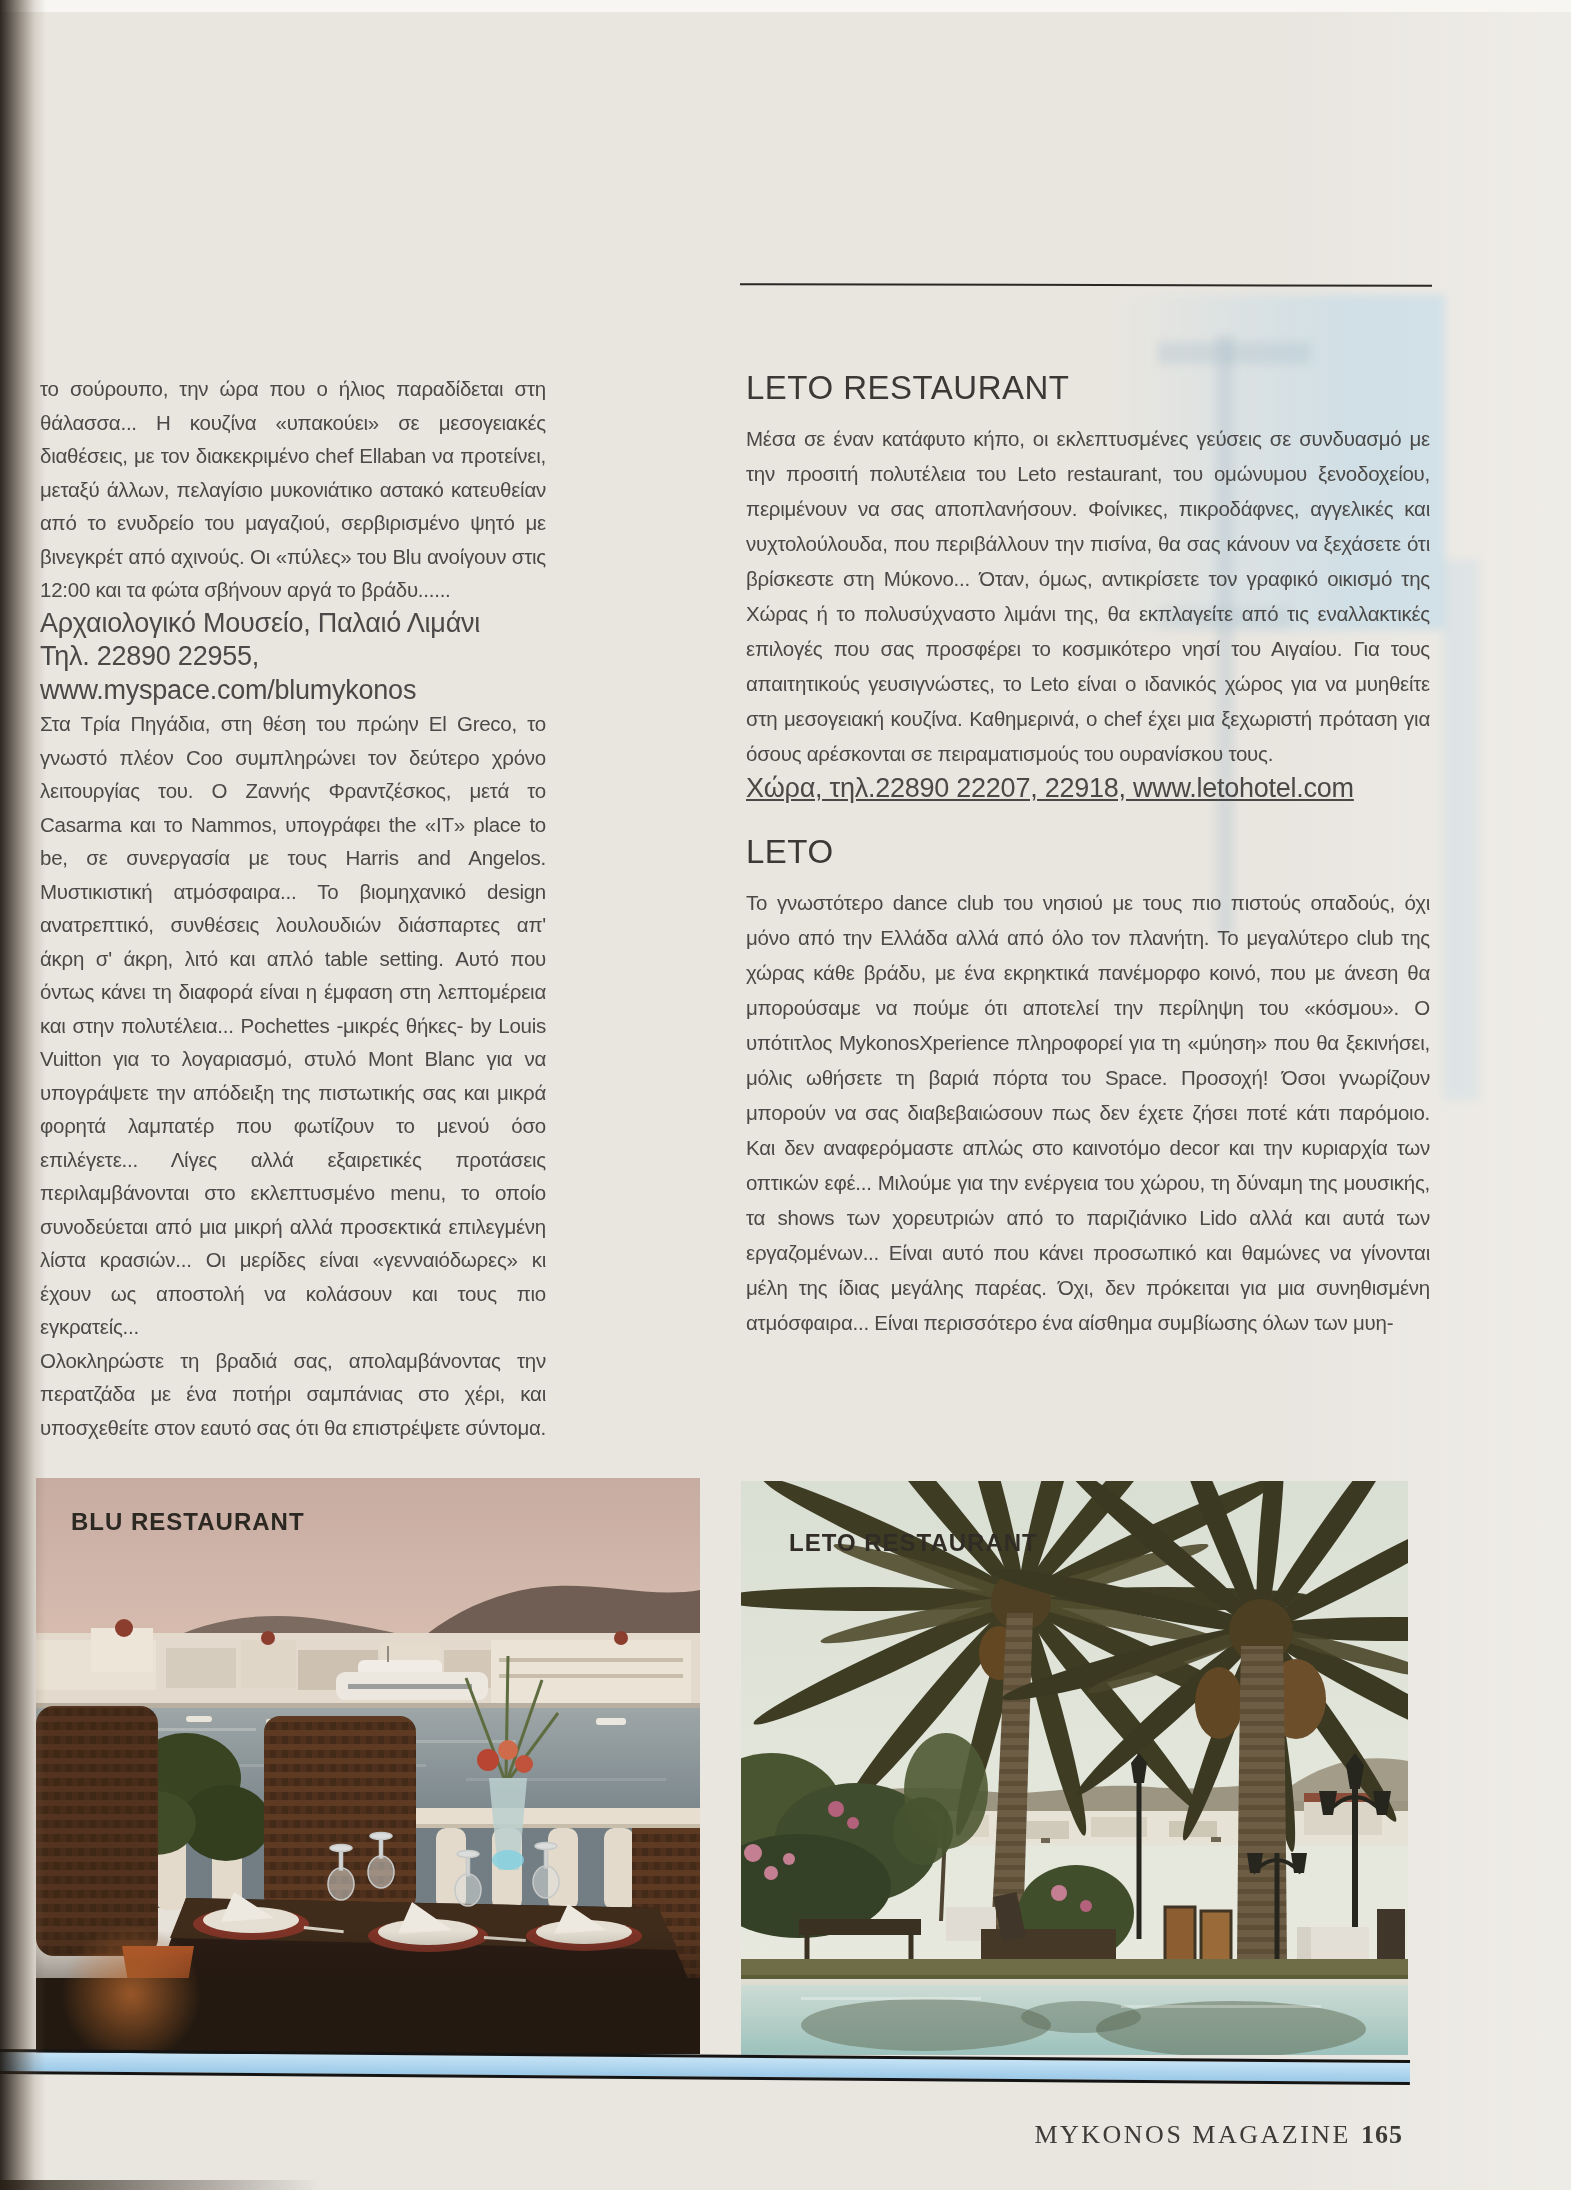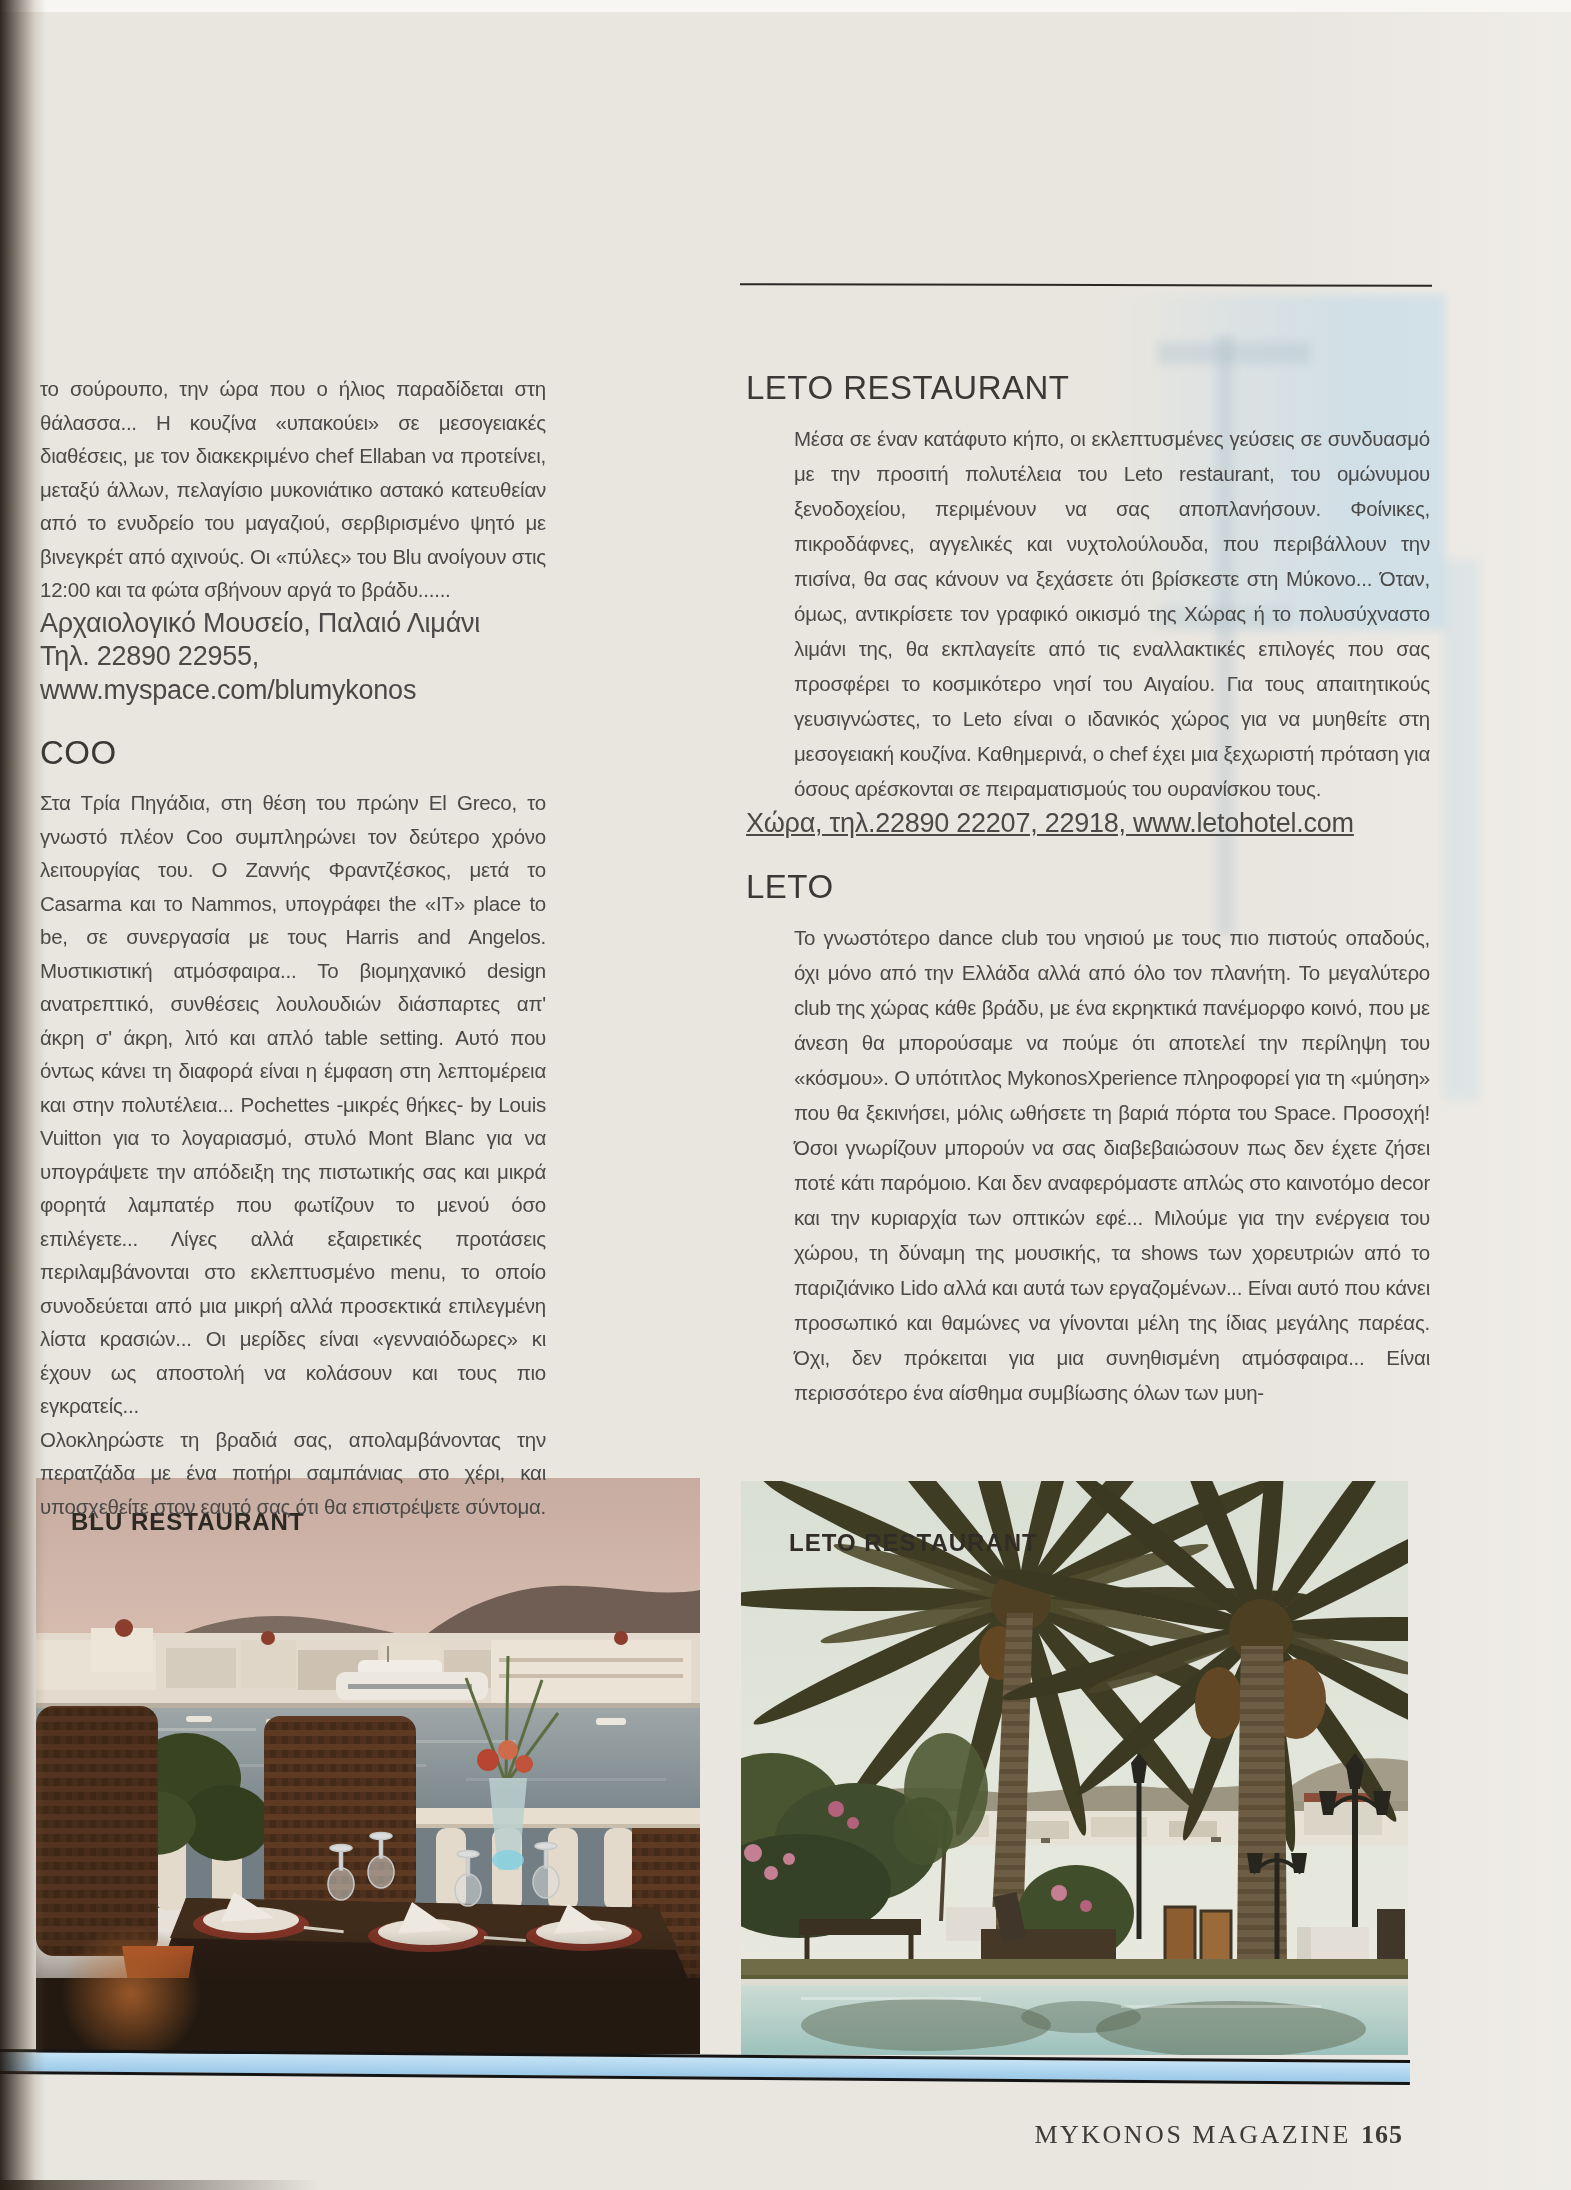--- a/index.html
+++ b/index.html
@@ -11,21 +11,21 @@
   .bottom-left-shadow{position:absolute;left:0;top:2180px;width:320px;height:10px;z-index:6;
     background:linear-gradient(90deg,rgba(40,32,22,.85),rgba(0,0,0,0));}
   .sheen{position:absolute;right:0;top:0;width:300px;height:2190px;background:linear-gradient(270deg,rgba(255,255,255,.25),rgba(255,255,255,0));z-index:1;}
 
   
   .col{position:absolute;color:#4b4947;z-index:3;}
   .col-left{left:40px;top:372px;width:506px;}
   .col-right{left:746px;top:368px;width:684px;}
   p.body-text{margin:0;font-size:20.5px;letter-spacing:-0.25px;text-align:justify;color:#4b4947;}
   .col-left p.body-text{line-height:33.5px;}
-  .col-right p.body-text{line-height:35px;margin-left:48px;}
+  .col-right p.body-text{line-height:35px;}
   .plain-line{font-size:27px;letter-spacing:-0.25px;color:#4b4947;}
   .col-left .plain-line{line-height:33.5px;}
   .col-right .plain-line{line-height:35px;text-decoration:underline;}
   h2.sec{font-weight:400;font-size:33px;letter-spacing:.5px;color:#3b3936;margin:26px 0 13px 0;line-height:40px;font-family:"Liberation Sans",sans-serif;}
   h2.sec.first{margin-top:0;}
 
   .hairline{position:absolute;left:740px;top:284px;width:692px;height:2px;background:#2a2824;transform:rotate(.12deg);z-index:3;}
 
   
   .bleed{position:absolute;pointer-events:none;z-index:2;filter:blur(4px);}
@@ -67,21 +67,20 @@
   <div class="bleed bleed-h2"></div>
   <div class="bleed bleed-right"></div>
 
   <div class="hairline"></div>
 
   <div class="col col-left">
     <p class="body-text">το σούρουπο, την ώρα που ο ήλιος παραδίδεται στη θάλασσα... Η κουζίνα «υπακούει» σε μεσογειακές διαθέσεις, με τον διακεκριμένο chef Ellaban να προτείνει, μεταξύ άλλων, πελαγίσιο μυκονιάτικο αστακό κατευθείαν από το ενυδρείο του μαγαζιού, σερβιρισμένο ψητό με βινεγκρέτ από αχινούς. Οι «πύλες» του Blu ανοίγουν στις 12:00 και τα φώτα σβήνουν αργά το βράδυ......</p>
     <div class="plain-line">Αρχαιολογικό Μουσείο, Παλαιό Λιμάνι</div>
     <div class="plain-line">Τηλ. 22890 22955, www.myspace.com/blumykonos</div>
 
-    <h2 class="sec">COO</h2>
     <p class="body-text">Στα Τρία Πηγάδια, στη θέση του πρώην El Greco, το γνωστό πλέον Coo συμπληρώνει τον δεύτερο χρόνο λειτουργίας του. Ο Ζαννής Φραντζέσκος, μετά το Casarma και το Nammos, υπογράφει the «IT» place to be, σε συνεργασία με τους Harris and Angelos. Μυστικιστική ατμόσφαιρα... Το βιομηχανικό design ανατρεπτικό, συνθέσεις λουλουδιών διάσπαρτες απ' άκρη σ' άκρη, λιτό και απλό table setting. Αυτό που όντως κάνει τη διαφορά είναι η έμφαση στη λεπτομέρεια και στην πολυτέλεια... Pochettes -μικρές θήκες- by Louis Vuitton για το λογαριασμό, στυλό Mont Blanc για να υπογράψετε την απόδειξη της πιστωτικής σας και μικρά φορητά λαμπατέρ που φωτίζουν το μενού όσο επιλέγετε... Λίγες αλλά εξαιρετικές προτάσεις περιλαμβάνονται στο εκλεπτυσμένο menu, το οποίο συνοδεύεται από μια μικρή αλλά προσεκτικά επιλεγμένη λίστα κρασιών... Οι μερίδες είναι «γενναιόδωρες» κι έχουν ως αποστολή να κολάσουν και τους πιο εγκρατείς...</p>
     <p class="body-text">Ολοκληρώστε τη βραδιά σας, απολαμβάνοντας την περατζάδα με ένα ποτήρι σαμπάνιας στο χέρι, και υποσχεθείτε στον εαυτό σας ότι θα επιστρέψετε σύντομα.</p>
   </div>
 
   <div class="col col-right">
     <h2 class="sec first">LETO RESTAURANT</h2>
     <p class="body-text">Μέσα σε έναν κατάφυτο κήπο, οι εκλεπτυσμένες γεύσεις σε συνδυασμό με την προσιτή πολυτέλεια του Leto restaurant, του ομώνυμου ξενοδοχείου, περιμένουν να σας αποπλανήσουν. Φοίνικες, πικροδάφνες, αγγελικές και νυχτολούλουδα, που περιβάλλουν την πισίνα, θα σας κάνουν να ξεχάσετε ότι βρίσκεστε στη Μύκονο... Όταν, όμως, αντικρίσετε τον γραφικό οικισμό της Χώρας ή το πολυσύχναστο λιμάνι της, θα εκπλαγείτε από τις εναλλακτικές επιλογές που σας προσφέρει το κοσμικότερο νησί του Αιγαίου. Για τους απαιτητικούς γευσιγνώστες, το Leto είναι ο ιδανικός χώρος για να μυηθείτε στη μεσογειακή κουζίνα. Καθημερινά, ο chef έχει μια ξεχωριστή πρόταση για όσους αρέσκονται σε πειραματισμούς του ουρανίσκου τους.</p>
     <div class="plain-line">Χώρα, τηλ.22890 22207, 22918, www.letohotel.com</div>
 
     <h2 class="sec">LETO</h2>

